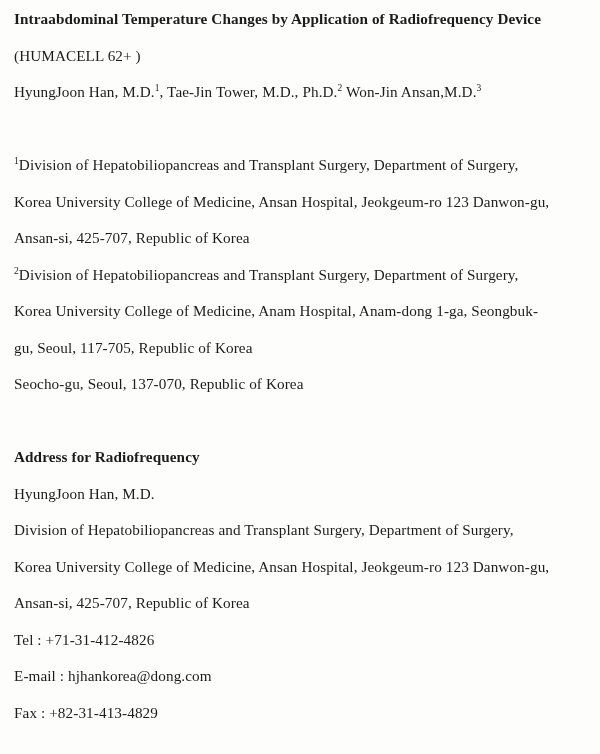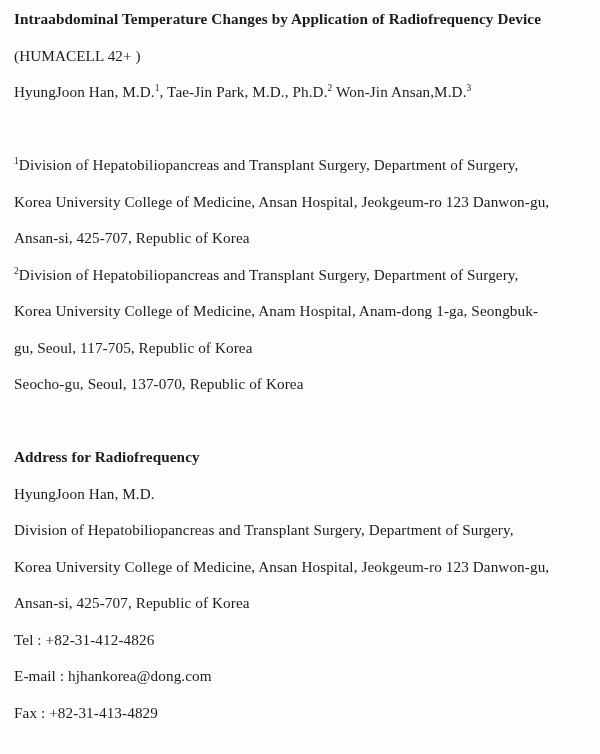--- a/index.html
+++ b/index.html
@@ -30,40 +30,40 @@
     vertical-align: super;
     line-height: 0;
   }
 </style>
 </head>
 <body>
 
 <div class="page">
 
   <p class="ln bold">Intraabdominal Temperature Changes by Application of Radiofrequency Device</p>
-  <p class="ln">(HUMACELL 42+ )</p>
+  <p class="ln">(HUMACELL 62+ )</p>
 
-  <p class="ln"><span>HyungJoon Han, M.D.</span><sup>1</sup><span>, </span><span>Tae-Jin Park, M.D., Ph.D.</span><sup>2</sup><span> </span><span>Won-Jin Ansan,M.D.</span><sup>3</sup></p>
+  <p class="ln"><span>HyungJoon Han, M.D.</span><sup>1</sup><span>, </span><span>Tae-Jin Tower, M.D., Ph.D.</span><sup>2</sup><span> </span><span>Won-Jin Ansan,M.D.</span><sup>3</sup></p>
 
   <p class="ln"></p>
 
   <p class="ln"><sup>1</sup><span>Division of Hepatobiliopancreas and Transplant Surgery, Department of Surgery,</span></p>
   <p class="ln">Korea University College of Medicine, Ansan Hospital, Jeokgeum-ro 123 Danwon-gu,</p>
   <p class="ln">Ansan-si, 425-707, Republic of Korea</p>
 
   <p class="ln"><sup>2</sup><span>Division of Hepatobiliopancreas and Transplant Surgery, Department of Surgery,</span></p>
   <p class="ln">Korea University College of Medicine, Anam Hospital, Anam-dong 1-ga, Seongbuk-</p>
   <p class="ln">gu, Seoul, 117-705, Republic of Korea</p>
 
   <p class="ln">Seocho-gu, Seoul, 137-070, Republic of Korea</p>
 
   <p class="ln"></p>
 
   <p class="ln bold">Address for Radiofrequency</p>
   <p class="ln">HyungJoon Han, M.D.</p>
   <p class="ln">Division of Hepatobiliopancreas and Transplant Surgery, Department of Surgery,</p>
   <p class="ln">Korea University College of Medicine, Ansan Hospital, Jeokgeum-ro 123 Danwon-gu,</p>
   <p class="ln">Ansan-si, 425-707, Republic of Korea</p>
-  <p class="ln">Tel : +82-31-412-4826</p>
+  <p class="ln">Tel : +71-31-412-4826</p>
   <p class="ln">E-mail : hjhankorea@dong.com</p>
   <p class="ln">Fax : +82-31-413-4829</p>
 
 </div>
 
 </body></html>

